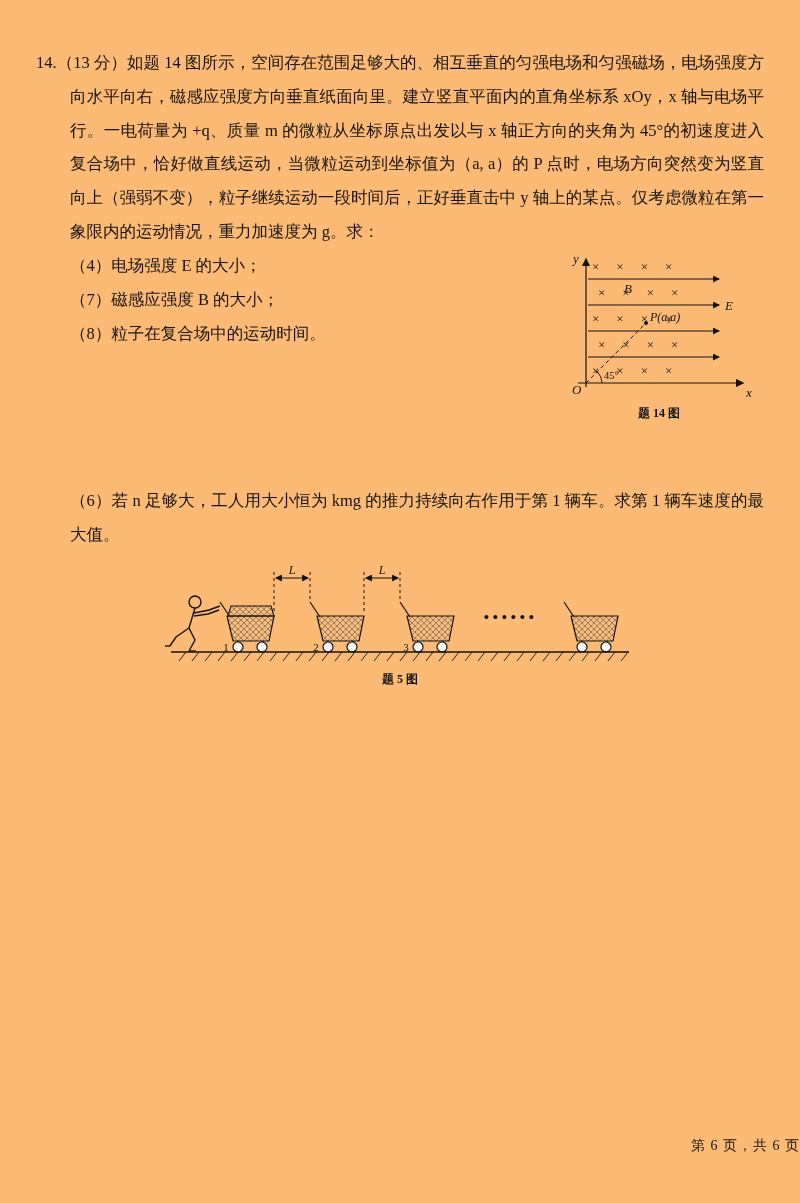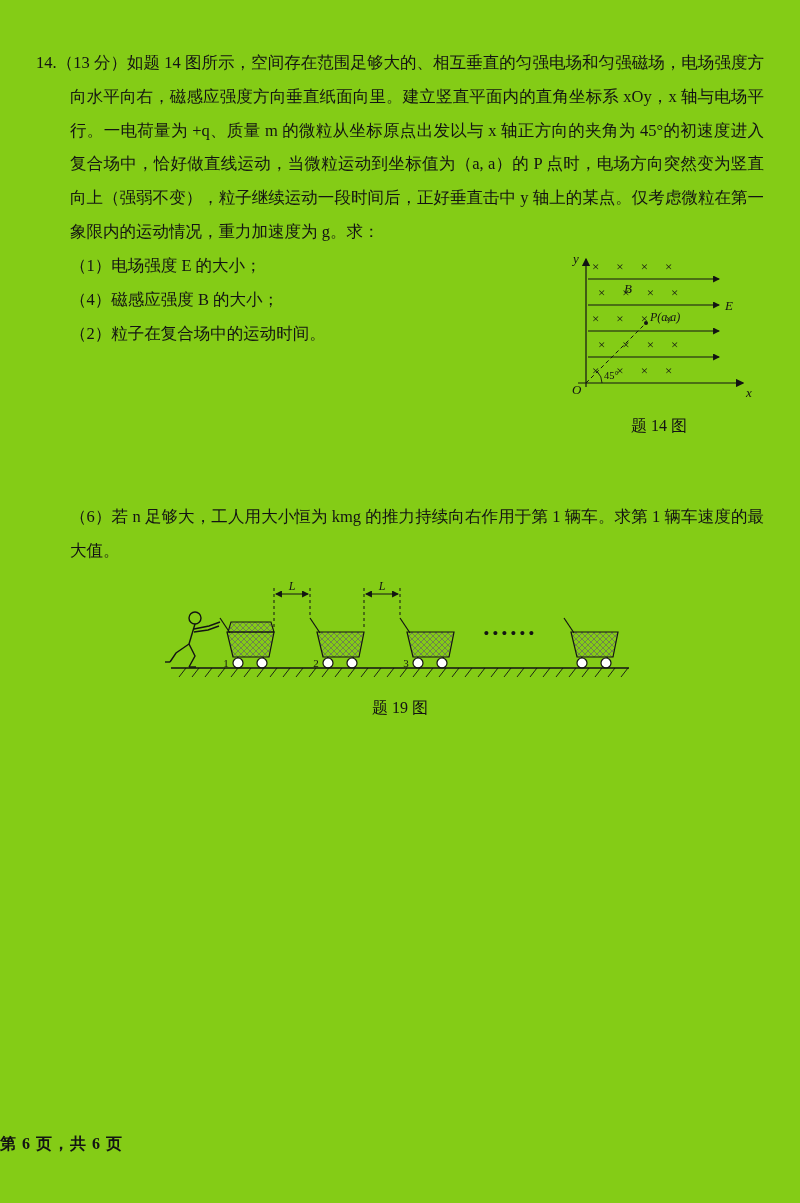--- a/index.html
+++ b/index.html
@@ -1,52 +1,52 @@
 <!DOCTYPE html>
 <html><head>
 <meta charset="utf-8">
 <style>
   html, body { margin: 0; padding: 0; background: #ffffff; }
   .page {
-    width: 800px; height: 1203px; margin: 0 auto; background: #84cc16;
+    width: 800px; height: 1203px; margin: 0 auto; background: #fdba74;
     position: relative; box-sizing: border-box; padding: 46px 36px 0 36px;
     font-family: "Liberation Serif", "DejaVu Serif", serif;
     color: #131313; font-size: 16.5px; line-height: 2.05; overflow: hidden;
   }
   p { margin: 0; }
   .hang { padding-left: 34px; text-indent: -34px; text-align: justify; }
   .pnum { }
   .qcol p, .sub { margin-left: 34px; text-align: justify; }
   .qrow { display: flex; align-items: flex-start; }
   .qcol { flex: 1 1 auto; }
   figure { margin: 0; }
   .fig14 { flex: 0 0 auto; width: 202px; margin: -2px 4px 0 0; }
-  figcaption { font-weight: 400; font-size: 16px; text-align: center; line-height: 1.5; margin-top: 12px; }
+  figcaption { font-weight: 700; font-size: 12px; text-align: center; line-height: 1.5; margin-top: 2px; }
   .p15 { margin-top: 62px; }
   .fig15wrap { width: 480px; margin: 12px auto 0 auto; }
-  .footer { position: absolute; left: 0; right: 0; bottom: 42px; text-align: left;
-            font-size: 16px; font-weight: 700; letter-spacing: 1px; }
+  .footer { position: absolute; left: 0; right: 0; bottom: 42px; text-align: right;
+            font-size: 14px; font-weight: 400; letter-spacing: 1px; }
   svg { display: block; margin: 0 auto; }
   svg text { font-family: "Liberation Serif", "DejaVu Serif", serif; fill: #131313; }
   .it { font-style: italic; }
   .xsym { font-size: 13px; letter-spacing: 17px; }
 </style>
 </head>
 <body>
 
 <div class="page">
 
   <section>
     <p class="hang"><span class="pnum">14.</span><span>（13 分）如题 14 图所示，空间存在范围足够大的、相互垂直的匀强电场和匀强磁场，电场强度方向水平向右，磁感应强度方向垂直纸面向里。建立竖直平面内的直角坐标系 xOy，x 轴与电场平行。一电荷量为 +q、质量 m 的微粒从坐标原点出发以与 x 轴正方向的夹角为 45°的初速度进入复合场中，恰好做直线运动，当微粒运动到坐标值为（a, a）的 P 点时，电场方向突然变为竖直向上（强弱不变），粒子继续运动一段时间后，正好垂直击中 y 轴上的某点。仅考虑微粒在第一象限内的运动情况，重力加速度为 g。求：</span></p>
 
     <div class="qrow">
       <div class="qcol">
-        <p>（1）电场强度 E 的大小；</p>
-        <p>（4）磁感应强度 B 的大小；</p>
-        <p>（2）粒子在复合场中的运动时间。</p>
+        <p>（4）电场强度 E 的大小；</p>
+        <p>（7）磁感应强度 B 的大小；</p>
+        <p>（8）粒子在复合场中的运动时间。</p>
       </div>
 
       <figure class="fig14">
         <svg viewBox="0 0 195 155" width="195" height="155">
           <defs>
             <marker id="ar14" viewBox="0 0 10 10" refX="8.5" refY="5" markerWidth="7" markerHeight="7" orient="auto-start-reverse">
               <path d="M0 0 L10 5 L0 10 z" fill="#131313"></path>
             </marker>
           </defs>
 
@@ -143,18 +143,18 @@
           <line x1="235" y1="8" x2="235" y2="37" stroke-dasharray="3 3"></line>
           <line x1="201" y1="14" x2="233" y2="14" marker-start="url(#ar15)" marker-end="url(#ar15)"></line>
         </g>
         <text class="it" x="217" y="10" font-size="12" text-anchor="middle">L</text>
 
         <text x="344" y="58" font-size="15" font-weight="bold" text-anchor="middle">• • • • • •</text>
 
         <line x1="6" y1="88" x2="464" y2="88" stroke="#131313" stroke-width="1.5"></line>
         <path stroke="#131313" stroke-width="0.9" fill="none" d="M14 97 L21 88 M27 97 L34 88 M40 97 L47 88 M53 97 L60 88 M66 97 L73 88 M79 97 L86 88 M92 97 L99 88 M105 97 L112 88 M118 97 L125 88 M131 97 L138 88 M144 97 L151 88 M157 97 L164 88 M170 97 L177 88 M183 97 L190 88 M196 97 L203 88 M209 97 L216 88 M222 97 L229 88 M235 97 L242 88 M248 97 L255 88 M261 97 L268 88 M274 97 L281 88 M287 97 L294 88 M300 97 L307 88 M313 97 L320 88 M326 97 L333 88 M339 97 L346 88 M352 97 L359 88 M365 97 L372 88 M378 97 L385 88 M391 97 L398 88 M404 97 L411 88 M417 97 L424 88 M430 97 L437 88 M443 97 L450 88 M456 97 L463 88 "></path>
       </svg>
-      <figcaption>题 19 图</figcaption>
+      <figcaption>题 5 图</figcaption>
     </figure>
   </section>
 
   <div class="footer">第 6 页，共 6 页</div>
 </div>
 
 </body></html>

